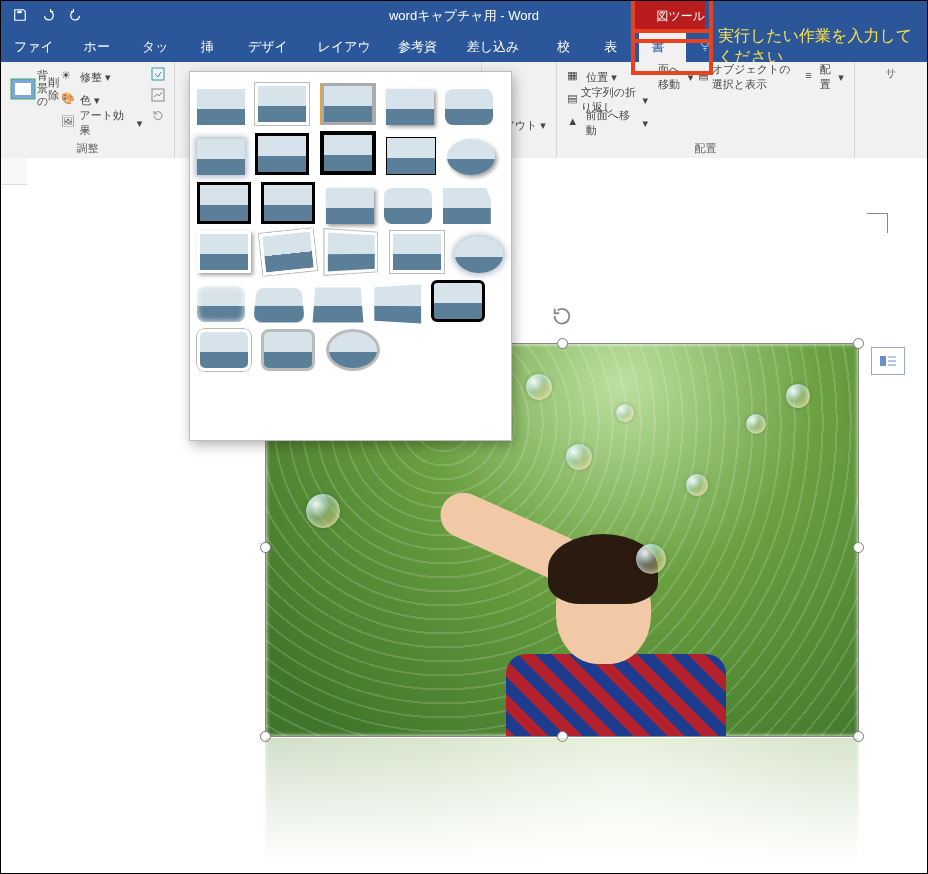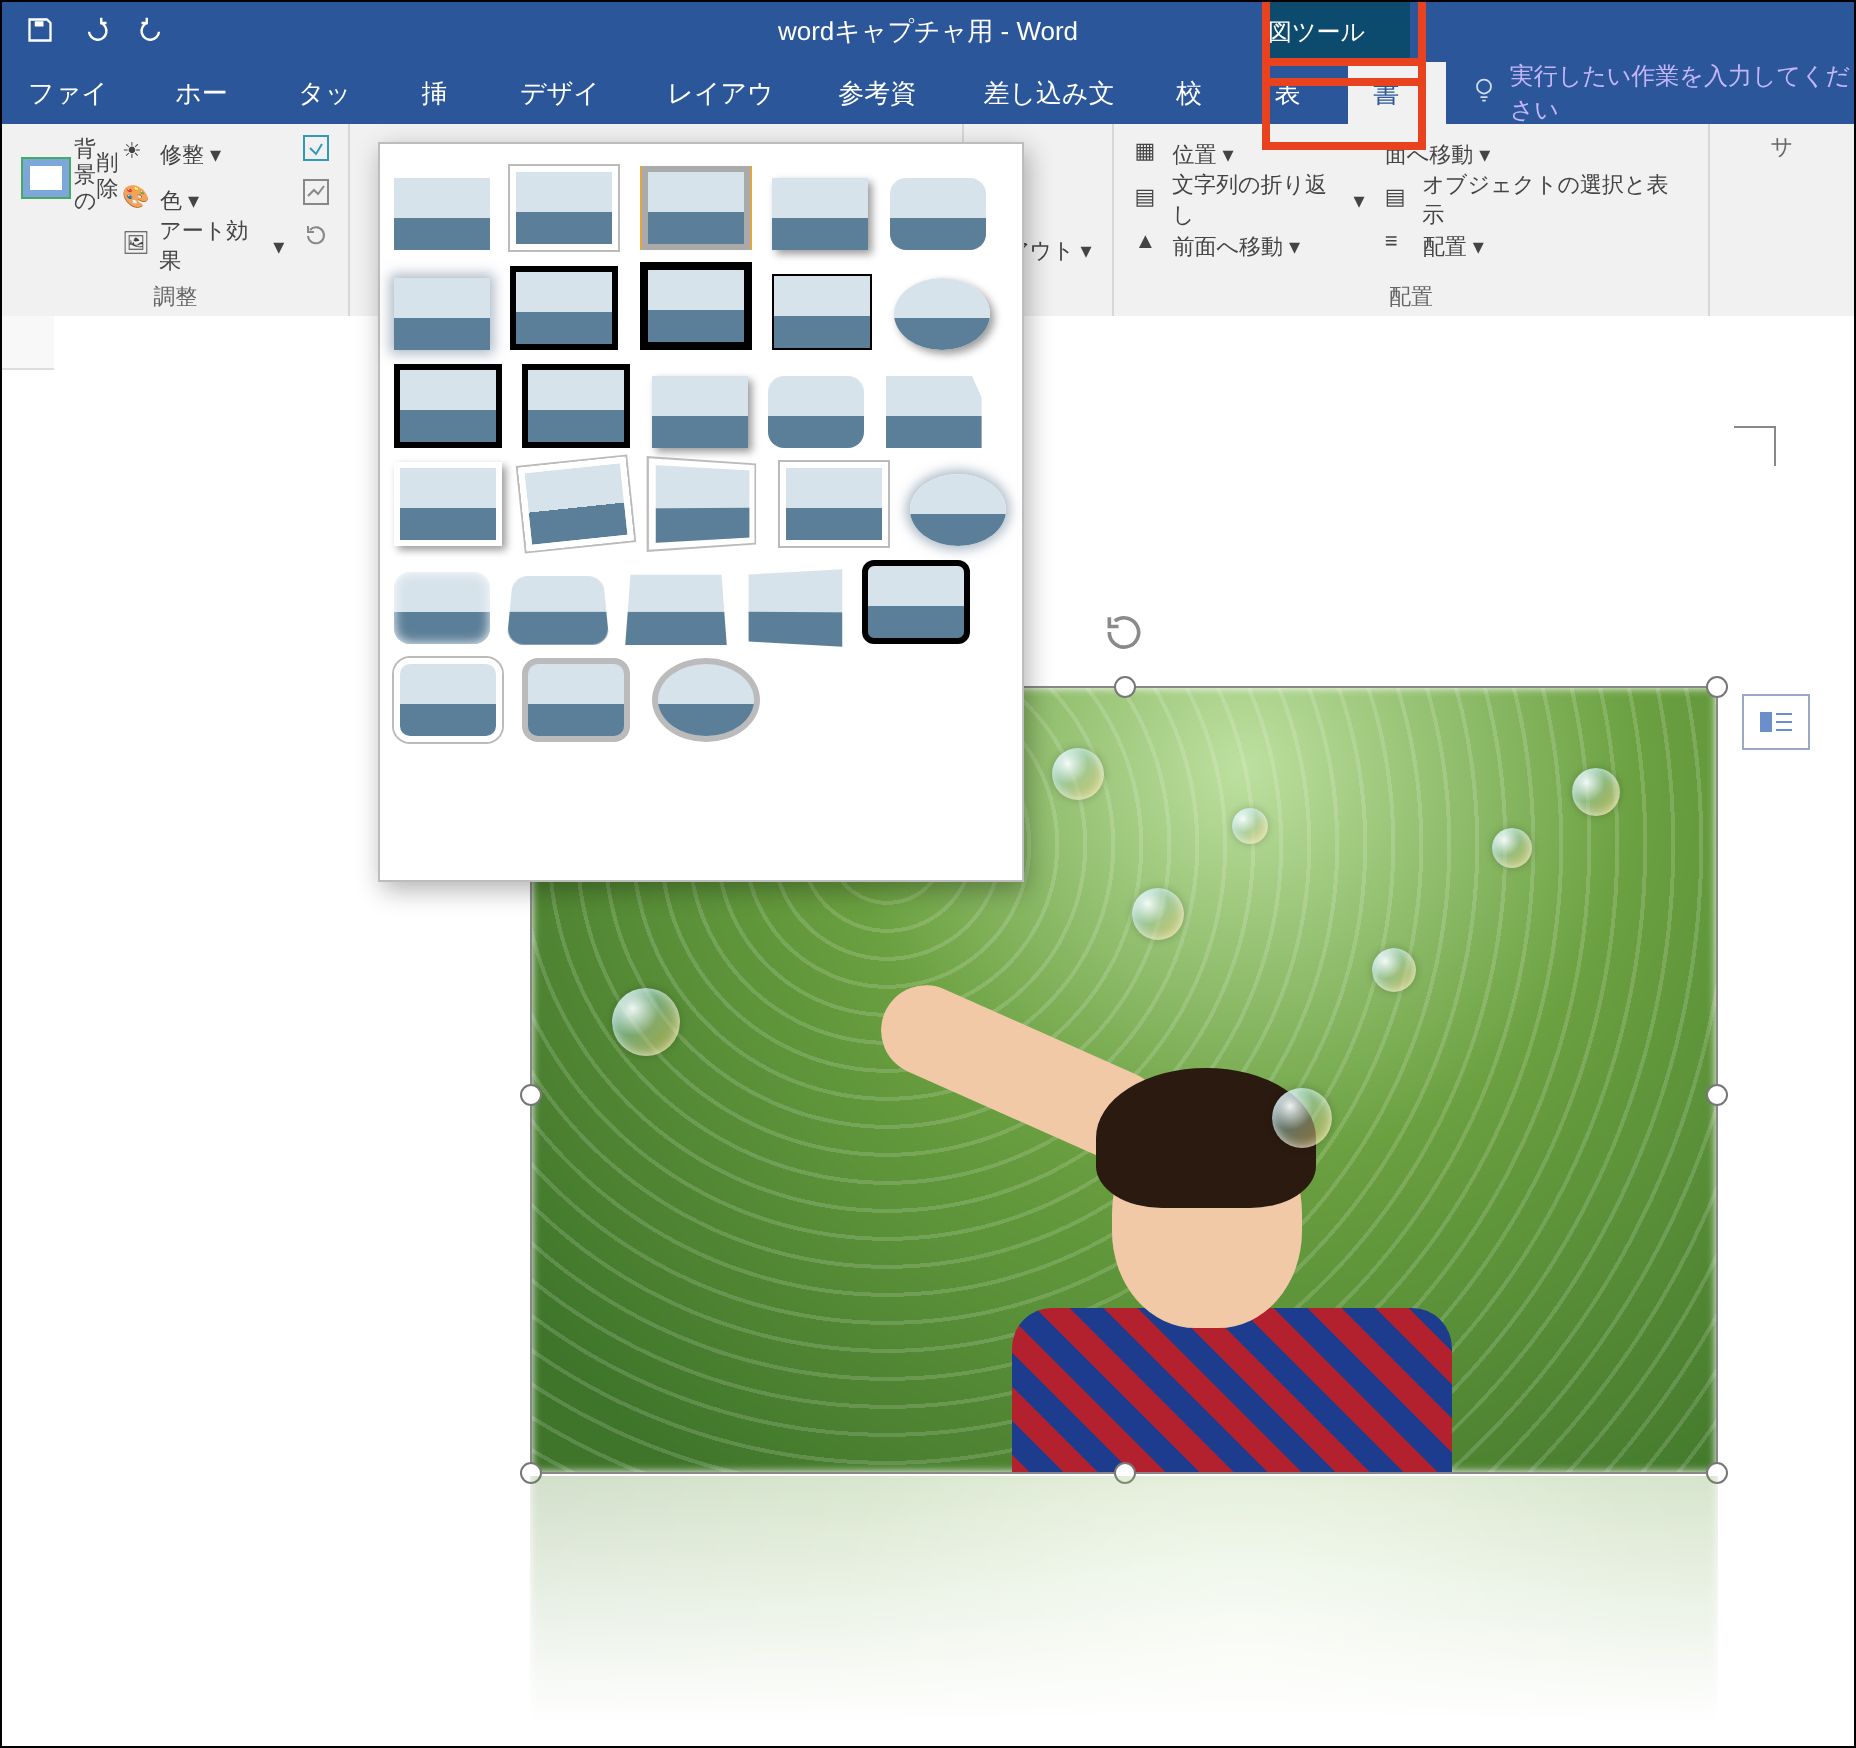--- a/index.html
+++ b/index.html
@@ -1,27 +1,27 @@
 <!DOCTYPE html>
 <html><head>
 <meta charset="utf-8">
 <style>
   html,body{margin:0;padding:0;font-family:"Yu Gothic","Meiryo",sans-serif;background:#fff;}
   body{width:928px;height:874px;overflow:hidden;border:1px solid #000;box-sizing:border-box;position:relative;}
   .title-bar{height:30px;background:#2B579A;color:#fff;font-size:12px;display:flex;align-items:center;}
   .qa{display:flex;gap:14px;padding-left:12px;align-items:center;}
   .qa svg{width:14px;height:14px;}
   .doc-title{position:absolute;left:0;right:0;text-align:center;pointer-events:none;font-size:13px;height:30px;line-height:30px;color:#fff;}
-  .context-tab-wrap{position:absolute;right:222px;top:0;height:30px;width:71px;background:#0c4a6e;color:#fff;font-size:12px;text-align:left;line-height:30px;}
+  .context-tab-wrap{position:absolute;right:222px;top:0;height:30px;width:71px;background:#b91c1c;color:#fff;font-size:12px;text-align:right;line-height:30px;}
   .context-tab-hl{position:absolute;right:214px;top:-4px;width:74px;height:38px;border:4px solid #E8431E;pointer-events:none;}
   .ribbon-tabs{height:31px;background:#2B579A;display:flex;align-items:center;color:#fff;font-size:13px;}
   .ribbon-tabs .tab{padding:0 13px;height:31px;line-height:31px;cursor:default;}
   .ribbon-tabs .active{background:#F1F1F1;color:#2B579A;}
   .format-hl{position:absolute;right:214px;top:28px;width:74px;height:38px;border:4px solid #E8431E;pointer-events:none;z-index:20;}
-  .tell-me{margin-left:12px;display:flex;align-items:center;gap:6px;color:#c4b5fd;font-size:12px;}
+  .tell-me{margin-left:12px;display:flex;align-items:center;gap:6px;color:#fde047;font-size:16px;}
   .ribbon{height:96px;background:#F1F1F1;border-bottom:1px solid #d2d2d2;display:flex;font-size:11px;color:#444;position:relative;}
   .group{border-right:1px solid #d7d7d7;padding:4px 8px 1px;display:flex;flex-direction:column;justify-content:space-between;}
   .group-title{text-align:center;color:#666;font-size:11px;height:16px;}
   .group-body{flex:1;display:flex;gap:6px;align-items:flex-start;}
   .vbtn{display:flex;flex-direction:row;align-items:center;width:44px;font-size:11px;padding-top:3px;line-height:1.2;}
   .vbtn .big-ico{width:30px;height:30px;display:flex;align-items:center;justify-content:center;}
   .row-btn{display:flex;align-items:center;gap:3px;height:22px;padding:0 2px;}
   .row-btn .ico{width:16px;height:16px;display:inline-block;}
   .gallery{width:310px;}
   .style-item{height:40px;display:inline-flex;align-items:center;justify-content:center;margin:3px 3px;}
@@ -188,21 +188,21 @@
             <span class="ico">▤</span>
             <span>文字列の折り返し</span>
             <span> ▾</span>
           </div>
         <div class="row-btn">
             <span class="ico">▲</span>
             <span>前面へ移動</span>
             <span> ▾</span>
           </div>
       </div>
-      <div style="display:flex;flex-direction:column;gap:1px">
+      <div style="display:flex;flex-direction:row;gap:1px">
         <div class="row-btn">
             <span>面へ移動</span>
             <span> ▾</span>
           </div>
         <div class="row-btn">
             <span class="ico">▤</span>
             <span>オブジェクトの選択と表示</span>
           </div>
         <div class="row-btn">
             <span class="ico">≡</span>

